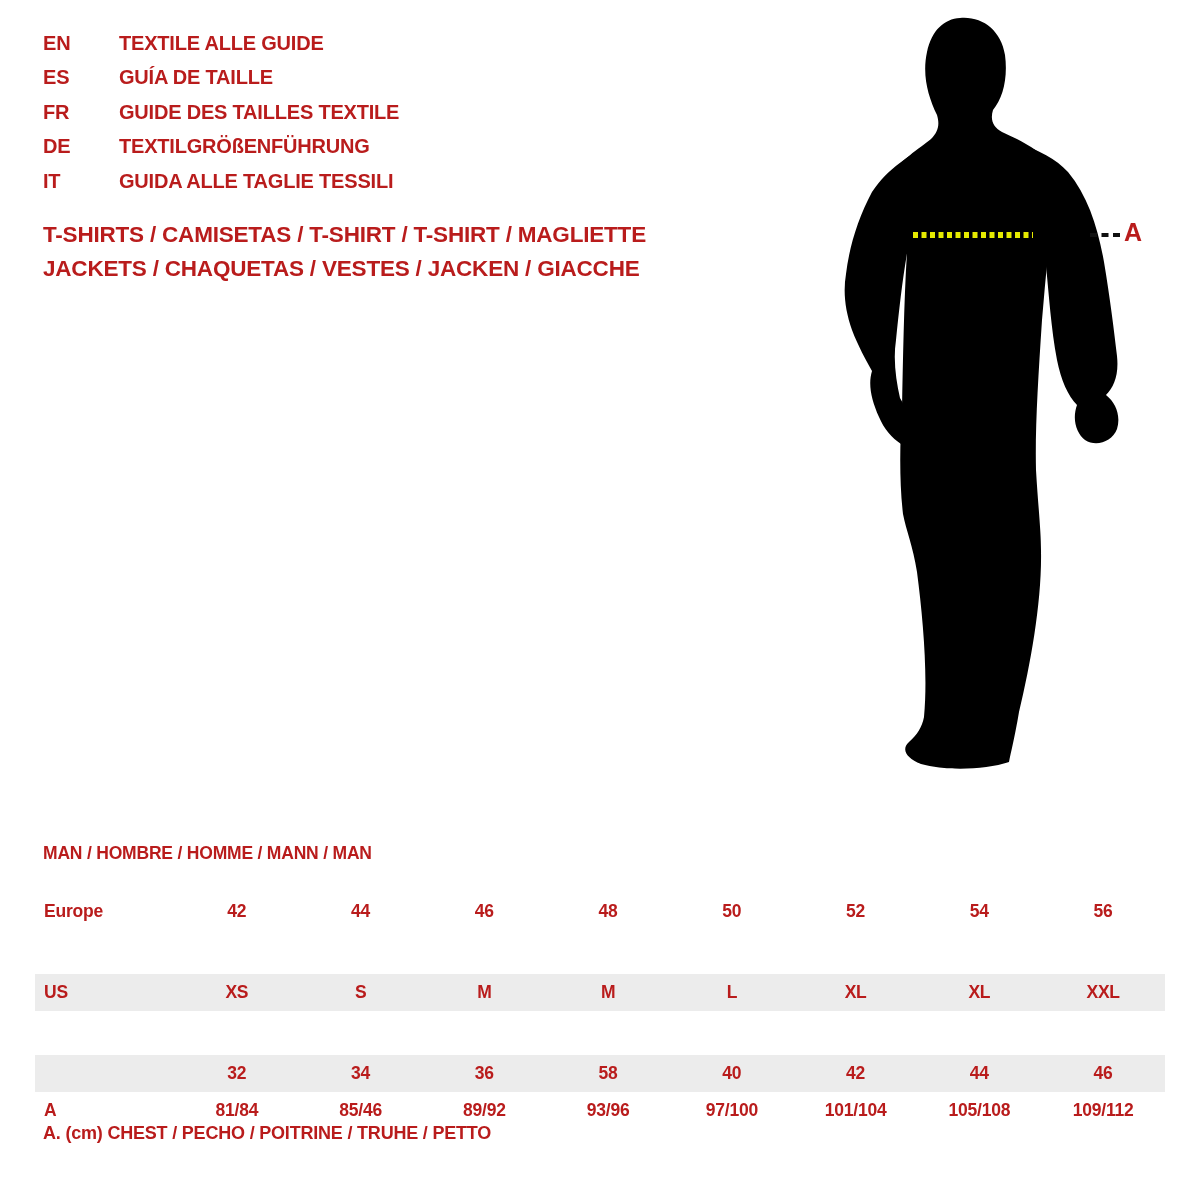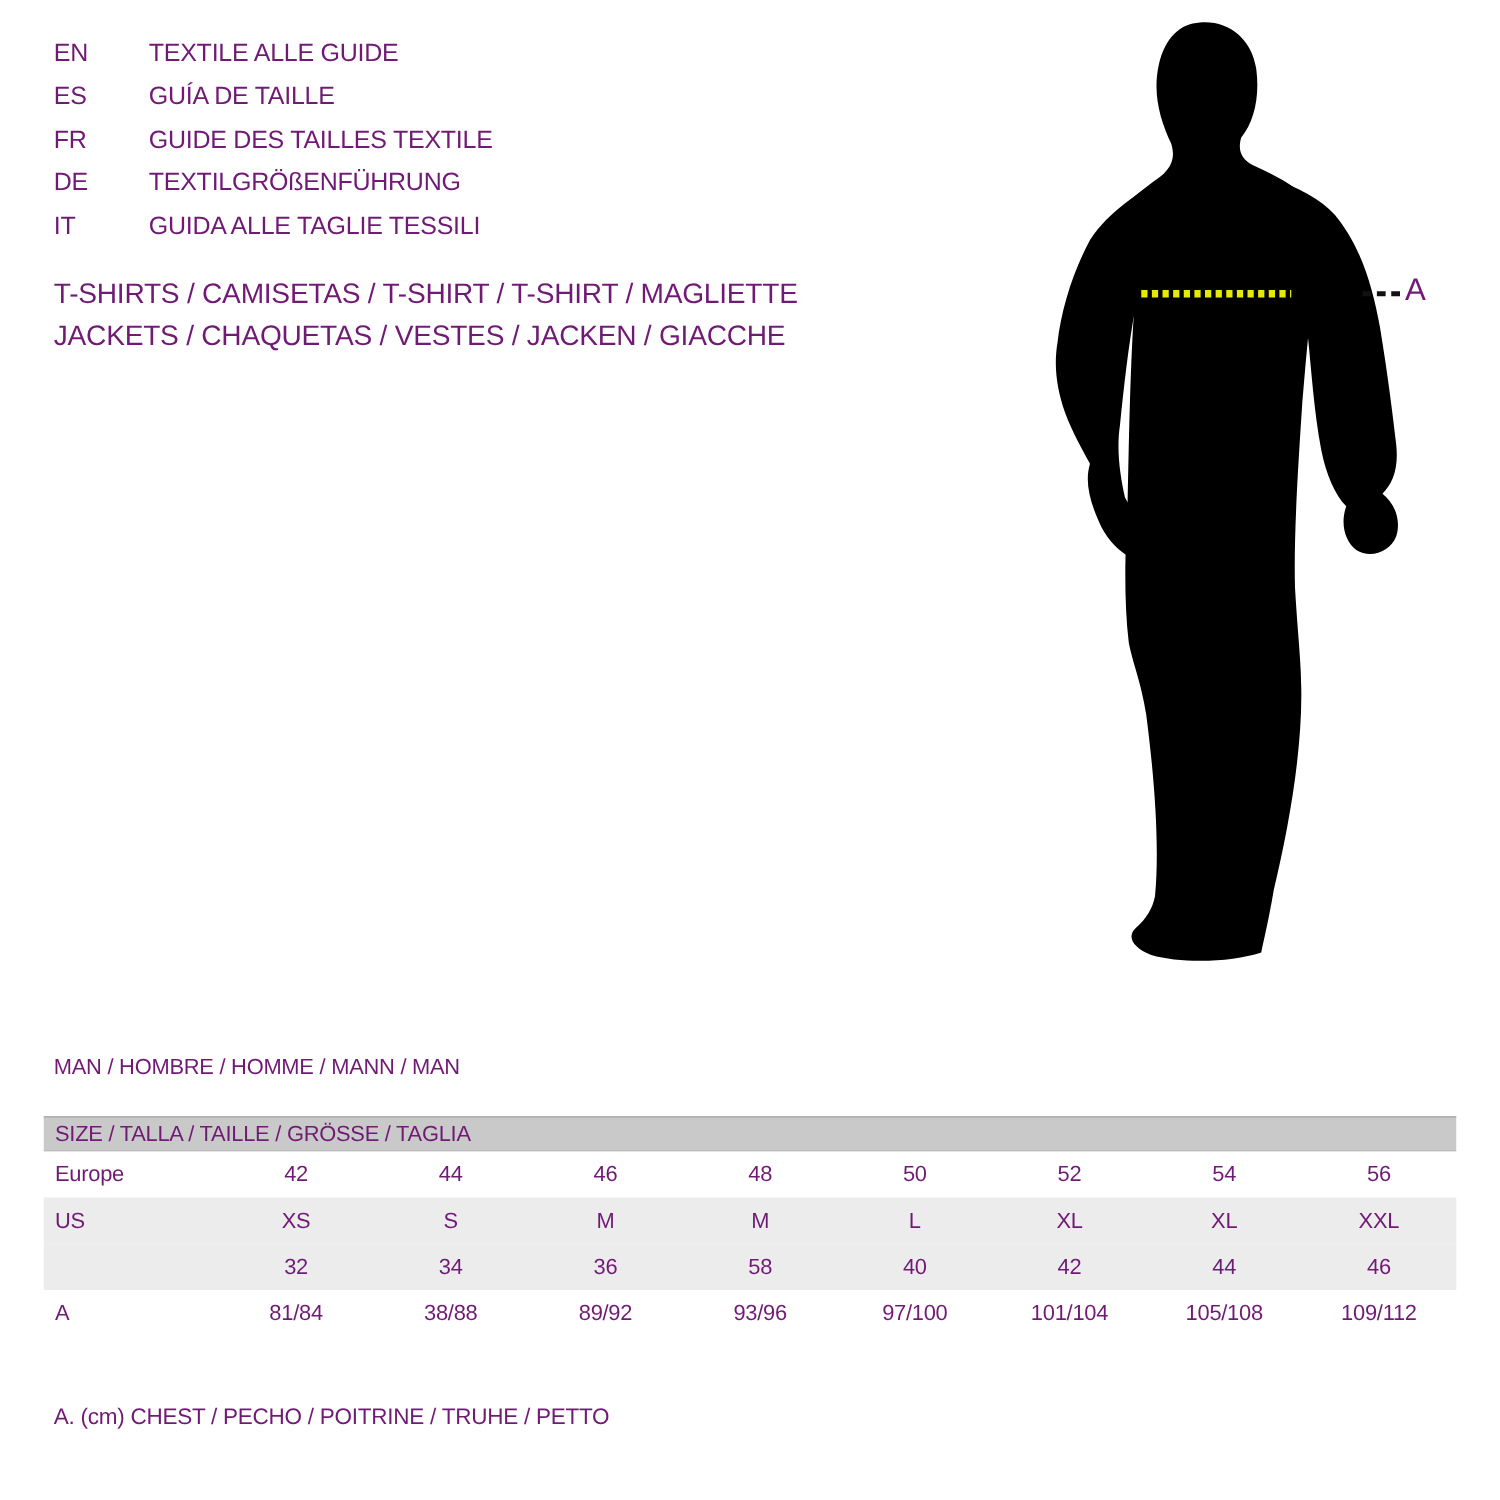--- a/index.html
+++ b/index.html
@@ -3,22 +3,22 @@
 <meta charset="utf-8">
 <style>
   * { margin: 0; padding: 0; box-sizing: border-box; }
   html, body { background: #ffffff; }
   .canvas {
     position: relative;
     width: 1200px;
     height: 1200px;
     background: #ffffff;
     font-family: "Liberation Sans", "DejaVu Sans", sans-serif;
-    font-weight: normal;
-    color: #701a75;
+    font-weight: bold;
+    color: #b91c1c;
     overflow: hidden;
   }
 
   
   .lang-list { position: absolute; left: 43px; top: 26px; }
   .lang-row { display: flex; height: 34.5px; align-items: center; font-size: 20px; letter-spacing: -0.2px; }
   .lang-code { width: 76px; }
 
   
   .categories { position: absolute; left: 43px; top: 218px; font-size: 22.5px; line-height: 34px; letter-spacing: -0.2px; }
@@ -34,21 +34,21 @@
 
   
   .size-table { position: absolute; left: 35px; top: 893px; width: 1130px; font-size: 17.5px; letter-spacing: -0.2px; }
   .st-header {
     height: 28px; display: flex; align-items: center; padding-left: 9px;
     background: #c9c9c9;
     border-top: 1px solid #a3a3a3;
     border-bottom: 1px solid #bdbdbd;
   }
   .st-row { display: flex; height: 37px; align-items: center; }
-  .st-row.shade { background: #ececec; }
+  .st-row.shade { background: #ececec; margin-top: 44px; }
   .st-label { width: 140px; padding-left: 9px; }
   .st-cell { flex: 1; text-align: center; }
 
   
   .footnote { position: absolute; left: 43px; top: 1097px; font-size: 18px; letter-spacing: -0.2px; margin-top: 26px; }
 </style>
 </head>
 <body>
 
 <div class="canvas">
@@ -136,21 +136,20 @@
     <line x1="913" y1="235" x2="1033" y2="235" stroke="#e6ea00" stroke-width="6" stroke-dasharray="5 3.5"></line>
 
     <line x1="1090" y1="235" x2="1122" y2="235" stroke="#111111" stroke-width="4" stroke-dasharray="7 4.5"></line>
   </svg>
 
   <div class="measure-label">A</div>
 
   <div class="gender-heading">MAN / HOMBRE / HOMME / MANN / MAN</div>
 
   <div class="size-table">
-    <div class="st-header">SIZE / TALLA / TAILLE / GRÖSSE / TAGLIA</div>
 
     <div class="st-row">
       <div class="st-label">Europe</div>
       <div class="st-cell">42</div>
       <div class="st-cell">44</div>
       <div class="st-cell">46</div>
       <div class="st-cell">48</div>
       <div class="st-cell">50</div>
       <div class="st-cell">52</div>
       <div class="st-cell">54</div>
@@ -177,21 +176,21 @@
       <div class="st-cell">58</div>
       <div class="st-cell">40</div>
       <div class="st-cell">42</div>
       <div class="st-cell">44</div>
       <div class="st-cell">46</div>
     </div>
 
     <div class="st-row">
       <div class="st-label">A</div>
       <div class="st-cell">81/84</div>
-      <div class="st-cell">38/88</div>
+      <div class="st-cell">85/46</div>
       <div class="st-cell">89/92</div>
       <div class="st-cell">93/96</div>
       <div class="st-cell">97/100</div>
       <div class="st-cell">101/104</div>
       <div class="st-cell">105/108</div>
       <div class="st-cell">109/112</div>
     </div>
   </div>
 
   <div class="footnote">A. (cm) CHEST / PECHO / POITRINE / TRUHE / PETTO</div>

